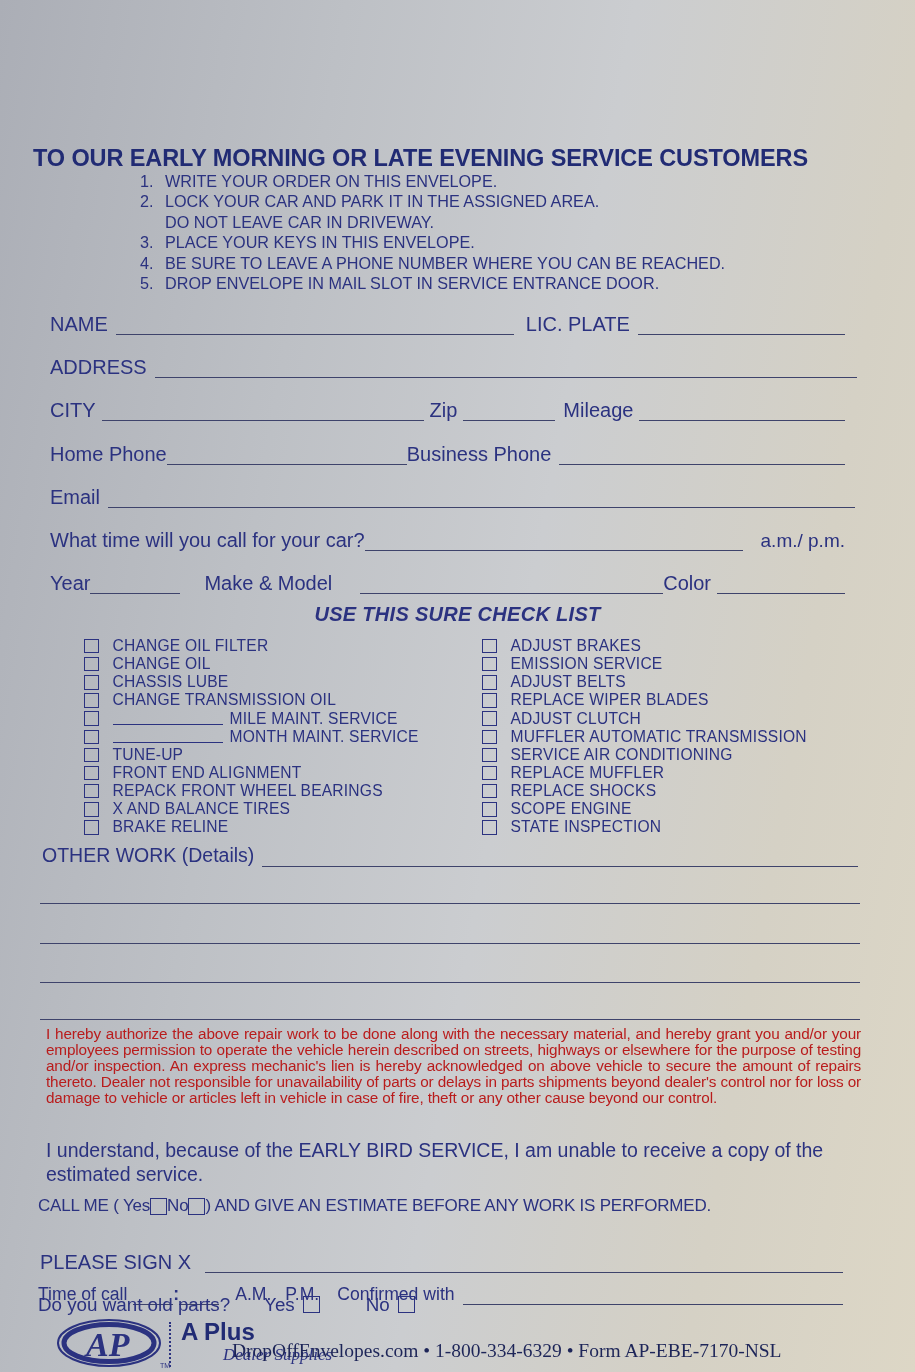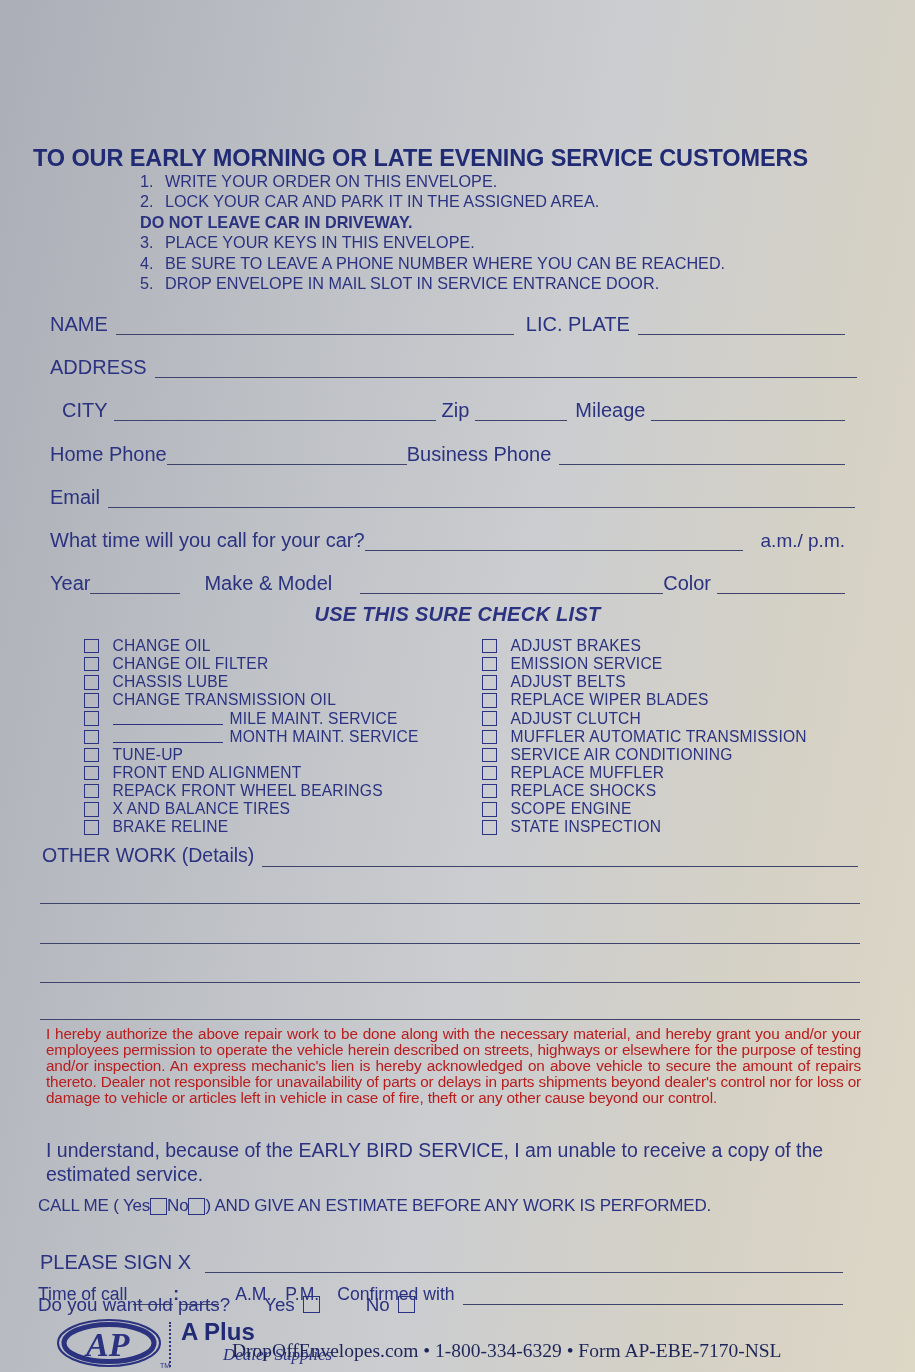--- a/index.html
+++ b/index.html
@@ -14,21 +14,21 @@
     font-family:"Liberation Sans",sans-serif;color:var(--ink);
   }
   .abs{position:absolute;}
   
   .title{top:145px;left:33px;width:852px;font-size:23.5px;font-weight:bold;
     letter-spacing:-0.1px;color:var(--ink-dark);white-space:nowrap;}
   
   .instructions{top:171px;left:140px;font-size:16.2px;line-height:20.4px;}
   .instr{display:flex;}
   .instr .num{width:25px;flex:none;}
-  .instr-bold{font-weight:bold;flex-direction:column;}
+  .instr-bold{font-weight:normal;}
   
   .frow{position:absolute;display:flex;align-items:flex-end;font-size:20px;
     line-height:1.12;white-space:nowrap;}
   .wline{border-bottom:1.8px solid var(--rule);height:1.05em;display:inline-block;}
   .f1{flex:1;}
   
   .ck-head{top:603px;left:0;width:915px;text-align:center;font-size:20px;
     font-weight:bold;font-style:italic;letter-spacing:0.3px;}
   .ck-col{position:absolute;top:637px;}
   .ck-item{display:flex;align-items:center;height:18.15px;font-size:15.6px;letter-spacing:0.2px;}
@@ -94,21 +94,21 @@
     <span class="wline gap8" style="width:398px;"></span>
     <span class="gap12">LIC. PLATE</span>
     <span class="wline gap8 f1"></span>
   </div>
 
   <div class="frow" style="top:356px;left:50px;right:58px;">
     <span>ADDRESS</span>
     <span class="wline gap8 f1"></span>
   </div>
 
-  <div class="frow" style="top:399px;left:62px;right:70px;align-items:center;">
+  <div class="frow" style="top:399px;left:50px;right:70px;align-items:center;">
     <span>CITY</span>
     <span class="wline gap6" style="width:322px;"></span>
     <span class="gap6">Zip</span>
     <span class="wline gap6" style="width:92px;"></span>
     <span class="gap8">Mileage</span>
     <span class="wline gap6 f1"></span>
   </div>
 
   <div class="frow" style="top:443px;left:50px;right:70px;">
     <span>Home Phone</span>
@@ -135,25 +135,25 @@
     <span class="wline gap28 f1"></span>
     <span class="gap10">Color</span>
     <span class="wline gap6" style="width:128px;"></span>
   </div>
 
   <div class="abs ck-head">USE THIS SURE CHECK LIST</div>
 
   <div class="ck-col" style="left:84px;">
     <div class="ck-item">
       <span class="cb"></span>
+      <span>CHANGE OIL FILTER</span>
+    </div>
+    <div class="ck-item">
+      <span class="cb"></span>
       <span>CHANGE OIL</span>
-    </div>
-    <div class="ck-item">
-      <span class="cb"></span>
-      <span>CHANGE OIL FILTER</span>
     </div>
     <div class="ck-item">
       <span class="cb"></span>
       <span>CHASSIS LUBE</span>
     </div>
     <div class="ck-item">
       <span class="cb"></span>
       <span>CHANGE TRANSMISSION OIL</span>
     </div>
     <div class="ck-item">

